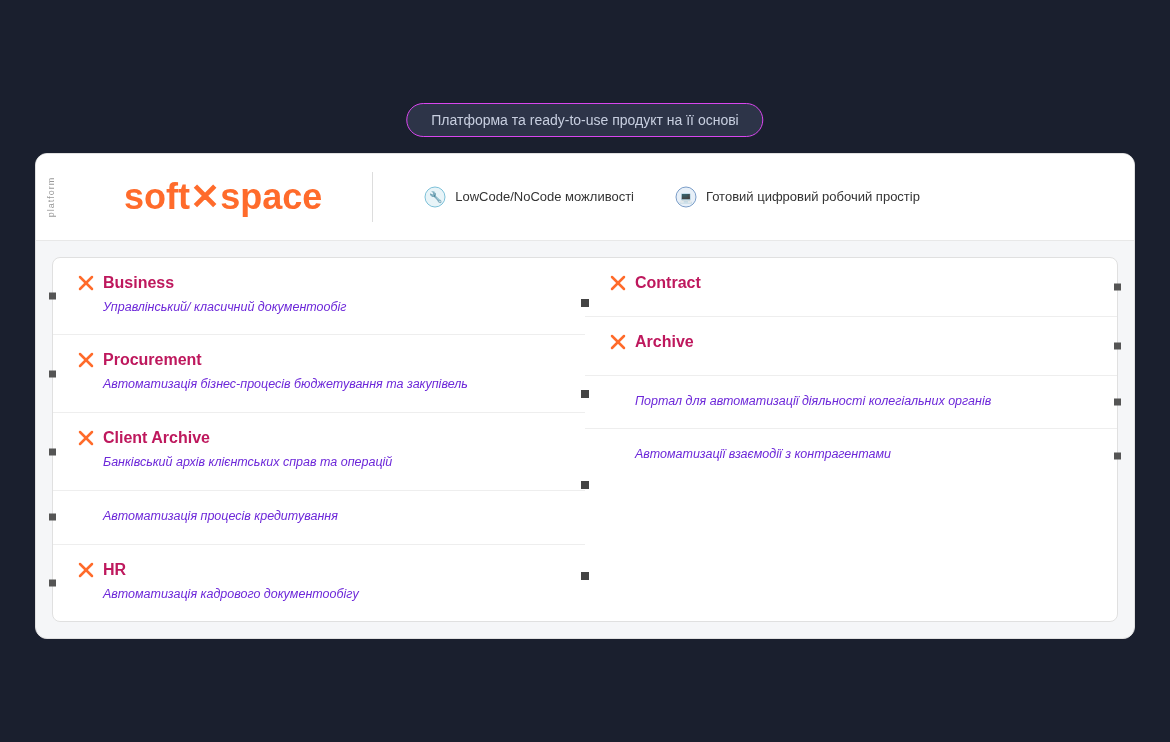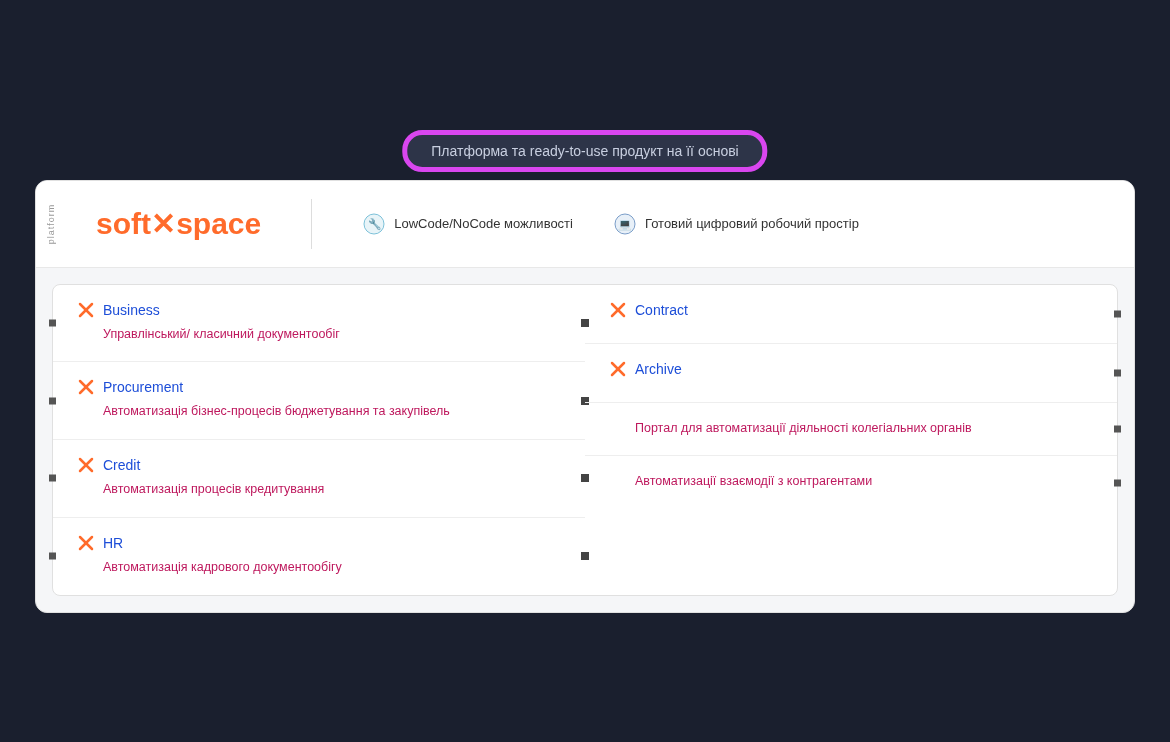--- a/index.html
+++ b/index.html
@@ -20,21 +20,21 @@
       position: relative;
       padding-top: 30px;
     }
 
     .top-badge {
       position: absolute;
       top: 0;
       left: 50%;
       transform: translateX(-50%);
       background: #2d3448;
-      border: 5px solid #d946ef;
+      border: 1px solid #d946ef;
       border-radius: 20px;
       padding: 8px 24px;
       color: #c8cfe0;
       font-size: 14px;
       white-space: nowrap;
       z-index: 10;
     }
 
     .main-card {
       background: #f5f6f8;
@@ -68,23 +68,24 @@
       transform: translateX(0) translateY(-50%) rotate(180deg);
     }
 
     .logo-area {
       margin-left: 30px;
       display: flex;
       align-items: center;
     }
 
     .logo-text {
-      font-size: 30px;
+      font-size: 36px;
       font-weight: 700;
       color: #1a1a1a;
+      margin-left: 28px;
     }
 
     .logo-text span {
       color: #ff6b2b;
     }
 
     .header-divider {
       width: 1px;
       height: 50px;
       background: #ddd;
@@ -159,30 +160,31 @@
       align-items: center;
       justify-content: center;
     }
 
     .sx-icon svg {
       width: 16px;
       height: 16px;
     }
 
     .product-name {
-      font-size: 14px;
-      font-weight: 400;
-      color: #1d4ed8;
+      font-size: 16px;
+      font-weight: 700;
+      color: #be185d;
     }
 
     .product-desc {
       font-size: 12.5px;
-      color: #be185d;
+      color: #6d28d9;
       line-height: 1.5;
       padding-left: 26px;
+      font-style: italic;
     }
 
     
     .center-divider {
       position: absolute;
       top: 0;
       left: 50%;
       transform: translateX(-50%);
       height: 100%;
       display: flex;
@@ -275,32 +277,36 @@
               <svg width="16" height="16" viewBox="0 0 16 16">
                 <line x1="2" y1="2" x2="14" y2="14" stroke="#ff6b2b" stroke-width="2.5" stroke-linecap="round"></line>
                 <line x1="14" y1="2" x2="2" y2="14" stroke="#ff6b2b" stroke-width="2.5" stroke-linecap="round"></line>
               </svg>
             </div>
             <span class="product-name">Procurement</span>
           </div>
           <div class="product-desc">Автоматизація бізнес-процесів бюджетування та закупівель</div>
         </div>
 
-
-        <div class="product-item" style="position:relative;">
-          <div style="position:absolute; left:-4px; top:50%; transform:translateY(-50%); width:7px; height:7px; background:#555;"></div>
-          <div class="product-header">
-            <div class="sx-icon">
-              <svg width="16" height="16" viewBox="0 0 16 16">
-                <line x1="2" y1="2" x2="14" y2="14" stroke="#ff6b2b" stroke-width="2.5" stroke-linecap="round"></line>
-                <line x1="14" y1="2" x2="2" y2="14" stroke="#ff6b2b" stroke-width="2.5" stroke-linecap="round"></line>
-              </svg>
-            </div>
-            <span class="product-name">Credit</span>
-          </div>
+        <div class="product-item" style="position:relative;">
+          <div style="position:absolute; left:-4px; top:50%; transform:translateY(-50%); width:7px; height:7px; background:#555;"></div>
+          <div class="product-header">
+            <div class="sx-icon">
+              <svg width="16" height="16" viewBox="0 0 16 16">
+                <line x1="2" y1="2" x2="14" y2="14" stroke="#ff6b2b" stroke-width="2.5" stroke-linecap="round"></line>
+                <line x1="14" y1="2" x2="2" y2="14" stroke="#ff6b2b" stroke-width="2.5" stroke-linecap="round"></line>
+              </svg>
+            </div>
+            <span class="product-name">Client Archive</span>
+          </div>
+          <div class="product-desc">Банківський архів клієнтських справ та операцій</div>
+        </div>
+
+        <div class="product-item" style="position:relative;">
+          <div style="position:absolute; left:-4px; top:50%; transform:translateY(-50%); width:7px; height:7px; background:#555;"></div>
           <div class="product-desc">Автоматизація процесів кредитування</div>
         </div>
 
         <div class="product-item" style="position:relative; border-bottom:none;">
           <div style="position:absolute; left:-4px; top:50%; transform:translateY(-50%); width:7px; height:7px; background:#555;"></div>
           <div class="product-header">
             <div class="sx-icon">
               <svg width="16" height="16" viewBox="0 0 16 16">
                 <line x1="2" y1="2" x2="14" y2="14" stroke="#ff6b2b" stroke-width="2.5" stroke-linecap="round"></line>
                 <line x1="14" y1="2" x2="2" y2="14" stroke="#ff6b2b" stroke-width="2.5" stroke-linecap="round"></line>

